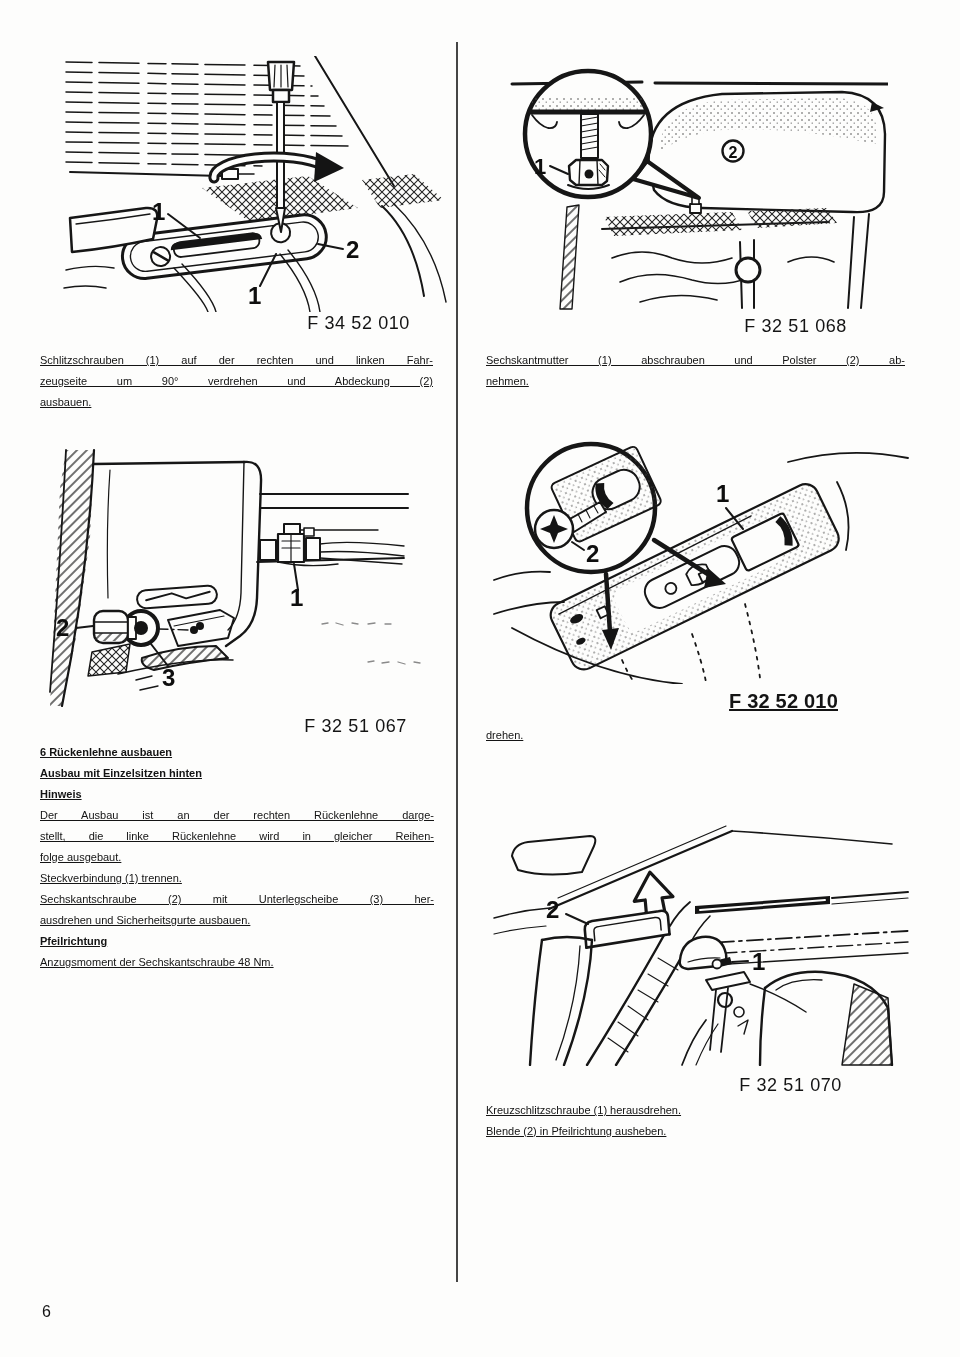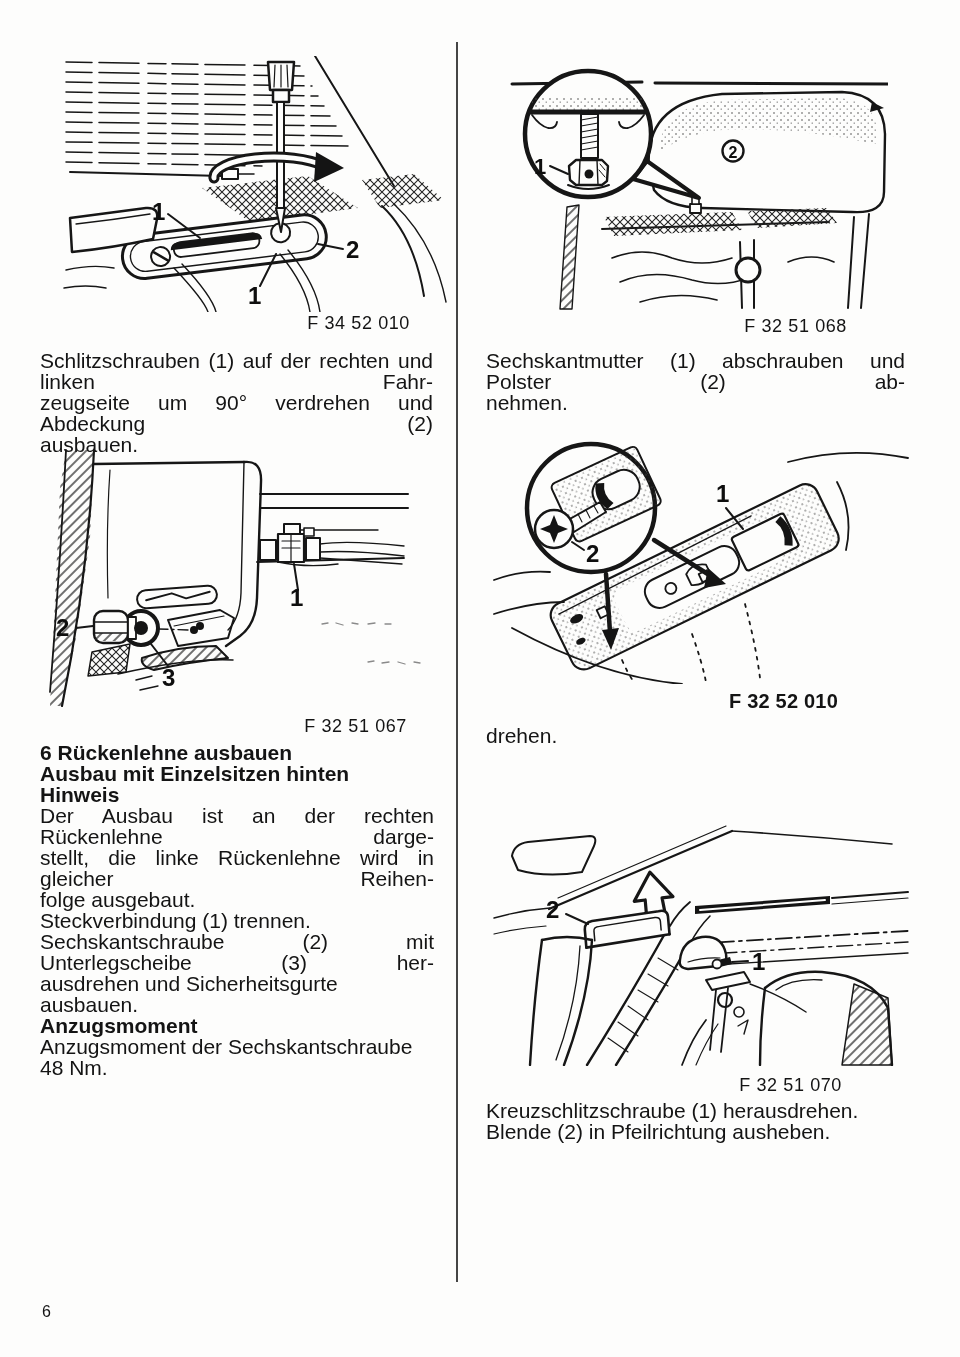--- a/index.html
+++ b/index.html
@@ -1,26 +1,26 @@
 <!DOCTYPE html>
 <html lang="de"><head>
 <meta charset="utf-8">
 <style>
   html,body { margin:0; padding:0; background:#d9d9d9; }
   .page {
     position:relative; width:960px; height:1357px; margin:0 auto;
     background:#fdfdfc; font-family:"Liberation Sans", sans-serif; color:#141414;
     overflow:hidden;
   }
-  .para { position:absolute; font-size:21px; line-height:21px; }
+  .para { position:absolute; font-size:11px; line-height:21px;text-decoration:underline; }
   .tline { display:block; }
   .tline.just { text-align:justify; text-align-last:justify; }
   .hline { display:block; font-weight:700; }
   .cap { position:absolute; font-size:18px; text-align:right; white-space:nowrap; letter-spacing:0.6px; }
-  .cap.big { font-weight:700; font-size:20px; letter-spacing:0.2px; }
+  .cap.big { font-weight:700; font-size:20px; letter-spacing:0.2px;text-decoration:underline; }
   .fig { position:absolute; }
   .divider { position:absolute; background:#454545; }
   .pagenum { position:absolute; font-size:16px; }
   svg text { font-family:"Liberation Sans", sans-serif; font-weight:700; fill:#0e0e0e; stroke:none; }
 </style>
 </head>
 <body>
 
 <div class="page">
 
@@ -269,21 +269,21 @@
       <path d="M 88,232 L 104,228 M 92,242 L 110,238" stroke-width="1.4"></path>
     </g>
   </svg>
   <div class="cap" style="left:207px; top:716px; width:200px;">F 32 51 067</div>
 
   <div class="para" style="left:40px; top:742px; width:394px;">
     <span class="hline">6 Rückenlehne ausbauen</span>
     <span class="hline">Ausbau mit Einzelsitzen hinten</span>
     <span class="hline">Hinweis</span>
     <span><div class="tline just">Der Ausbau ist an der rechten Rückenlehne darge-</div><div class="tline just">stellt, die linke Rückenlehne wird in gleicher Reihen-</div><div class="tline">folge ausgebaut.</div><div class="tline">Steckverbindung (1) trennen.</div><div class="tline just">Sechskantschraube (2) mit Unterlegscheibe (3) her-</div><div class="tline">ausdrehen und Sicherheitsgurte ausbauen.</div></span>
-    <span class="hline">Anzugsmoment</span>
+    <span class="hline">Pfeilrichtung</span>
     <span><div class="tline">Anzugsmoment der Sechskantschraube 48 Nm.</div></span>
   </div>
 
   <svg class="fig" style="left:492px; top:432px;" width="420" height="252" viewBox="0 0 420 252" fill="none" stroke="#161616" stroke-width="2" stroke-linecap="round" stroke-linejoin="round">
     <g stroke-width="1.8">
       <path d="M 296,30 Q 356,14 416,26"></path>
       <path d="M 345,50 Q 362,82 354,118"></path>
       <path d="M 2,148 Q 28,138 58,140"></path>
       <path d="M 2,182 Q 40,170 72,170"></path>
       <path d="M 20,196 Q 110,245 190,252"></path>

